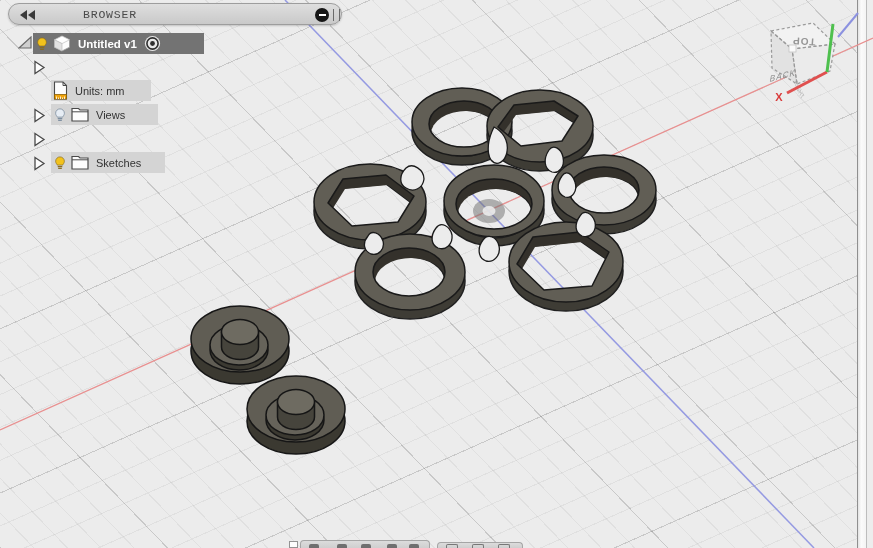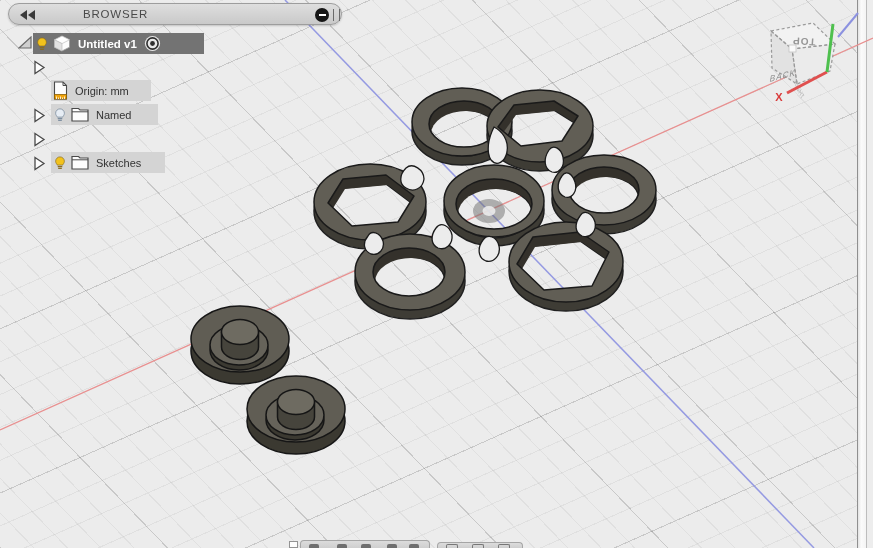--- a/index.html
+++ b/index.html
@@ -19,21 +19,21 @@
   #right-strip{position:absolute;left:857px;top:0;width:10px;height:548px;
     background:linear-gradient(90deg,#e3e3e3,#fbfbfb 40%,#f4f4f4);
     border-left:1px solid #8f8f8f;border-right:1px solid #bdbdbd;box-sizing:border-box;}
 
   #scene{position:absolute;left:0;top:0;}
 
   
   #browser-panel{position:absolute;left:0;top:0;width:320px;height:200px;font-size:11px;color:#333;}
   .panel-header{position:absolute;left:8px;top:3px;width:334px;height:22px;box-sizing:border-box;
     background:linear-gradient(#dedede,#c9c9c9);border:1px solid #9d9d9d;border-radius:11px;
-    box-shadow:0 1px 2px rgba(0,0,0,.18);}
+    box-shadow:0 1px 2px rgba(0,0,0,.18);font-family:Liberation Mono, monospace;}
   .panel-title{position:absolute;left:74px;top:4px;font-size:11.5px;color:#4a4a4a;letter-spacing:.8px;}
   .collapse-icon{position:absolute;left:10px;top:5px;}
   .minus-btn{position:absolute;right:12px;top:3.5px;width:14px;height:14px;border-radius:50%;
     background:#161616;}
   .minus-btn::after{content:"";position:absolute;left:3.5px;top:6px;width:7px;height:2px;background:#fff;}
   .grip{position:absolute;right:1px;top:5px;width:5px;height:12px;
     border-left:1.5px solid #6a6a6a;border-right:1.5px solid #6a6a6a;}
 
   .tree-row{position:absolute;display:flex;align-items:center;}
   .row-box{display:flex;align-items:center;gap:4px;height:21px;padding:0 6px 0 2px;background:#d4d4d4;}
@@ -248,39 +248,39 @@
     </svg>
 
     <div class="tree-row" style="left:51px;top:80px">
       <div class="row-box" style="width:92px">
         <svg class="tw" style="width:15px;height:19px" viewBox="0 0 15 19">
           <path d="M1.5,1 L10,1 L13.5,4.5 L13.5,18 L1.5,18 Z" fill="#fdfdfd" stroke="#4a4a4a" stroke-width="1.1"></path>
           <path d="M10,1 L10,4.5 L13.5,4.5" fill="none" stroke="#4a4a4a" stroke-width="1"></path>
           <rect x="1.5" y="13.5" width="12" height="4.5" fill="#f0a30a" stroke="#8a5f06" stroke-width="0.8"></rect>
           <path d="M3.5,15.5 v2.5 M5.5,16.5 v1.5 M7.5,15.5 v2.5 M9.5,16.5 v1.5 M11.5,15.5 v2.5" stroke="#fff" stroke-width="0.8"></path>
         </svg>
-        <span class="lbl">Origin: mm</span>
+        <span class="lbl">Units: mm</span>
       </div>
     </div>
 
     <svg class="expand-arrow" style="left:33px;top:108px" width="13" height="15" viewBox="0 0 13 15">
       <path d="M2,1.5 L11,7.5 L2,13.5 Z" fill="#fdfdfd" stroke="#4a4a4a" stroke-width="1.3"></path>
     </svg>
     <div class="tree-row" style="left:51px;top:104px">
       <div class="row-box" style="width:99px">
         <svg class="tw" viewBox="0 0 14 16">
           <path d="M7,1 a5,5 0 0 1 5,5 c0,2.2-1.5,3-1.9,4.4 h-6.2 C3.5,9 2,8.2 2,6 a5,5 0 0 1 5,-5 Z" fill="#e7edf4" stroke="#7d8ea0" stroke-width="0.9"></path>
           <rect x="4.4" y="11.4" width="5.2" height="1.4" fill="#7d8ea0"></rect>
           <rect x="4.9" y="13.4" width="4.2" height="1.4" fill="#7d8ea0"></rect>
         </svg>
         <svg class="tw" style="width:18px;height:15px" viewBox="0 0 18 15">
           <path d="M1,3 L1,1.5 L7.5,1.5 L9,3 L17,3 L17,14 L1,14 Z" fill="#fdfdfd" stroke="#4a4a4a" stroke-width="1.2"></path>
           <line x1="1" y1="4.8" x2="17" y2="4.8" stroke="#4a4a4a" stroke-width="1"></line>
         </svg>
-        <span class="lbl">Named</span>
+        <span class="lbl">Views</span>
       </div>
     </div>
 
     <svg class="expand-arrow" style="left:33px;top:132px" width="13" height="15" viewBox="0 0 13 15">
       <path d="M2,1.5 L11,7.5 L2,13.5 Z" fill="#fdfdfd" stroke="#4a4a4a" stroke-width="1.3"></path>
     </svg>
 
     <svg class="expand-arrow" style="left:33px;top:156px" width="13" height="15" viewBox="0 0 13 15">
       <path d="M2,1.5 L11,7.5 L2,13.5 Z" fill="#fdfdfd" stroke="#4a4a4a" stroke-width="1.3"></path>
     </svg>

